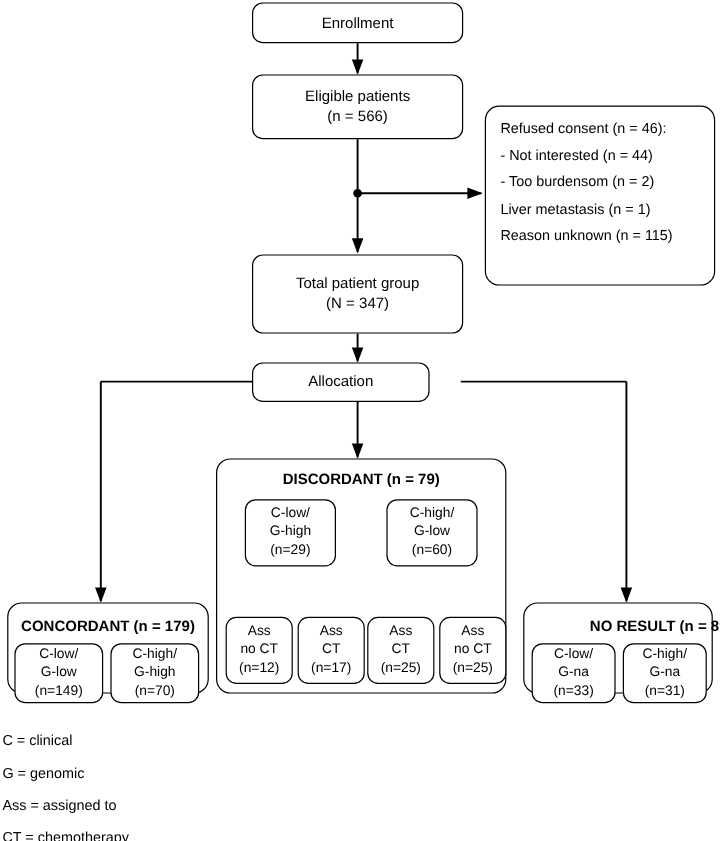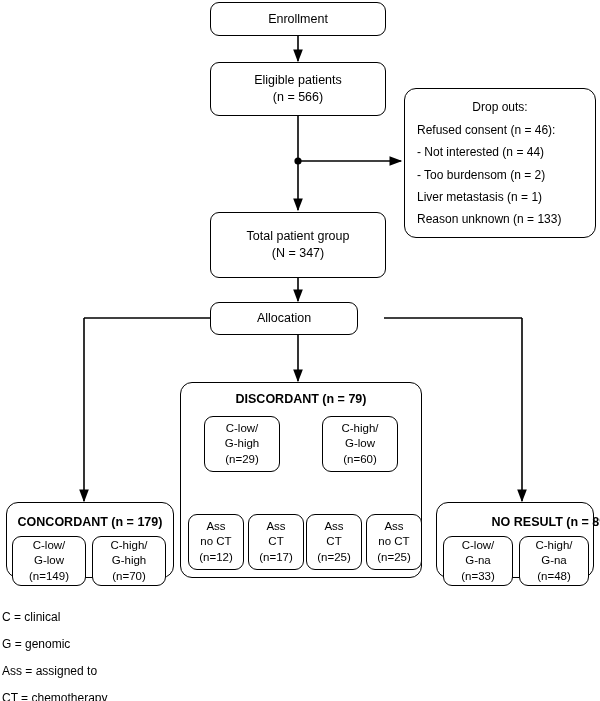--- a/index.html
+++ b/index.html
@@ -113,26 +113,25 @@
   <div class="box rounded fs13" style="left:210px; top:2px; width:176px; height:34px;">
     <span class="ln">Enrollment</span>
   </div>
 
   <div class="box rounded fs13" style="left:210px; top:62px; width:176px; height:54px;">
     <span class="ln">Eligible patients</span>
     <span class="ln">(n = 566)</span>
   </div>
 
   <div class="box rounded-lg dropouts left" style="left:404px; top:88px; width:192px; height:150px;">
-    <span class="ttl">Drop outs:</span>
     <span class="ln">Refused consent (n = 46):</span>
     <span class="ln">- Not interested (n = 44)</span>
     <span class="ln">- Too burdensom (n = 2)</span>
     <span class="ln">Liver metastasis (n = 1)</span>
-    <span class="ln">Reason unknown (n = 133)</span>
+    <span class="ln">Reason unknown (n = 115)</span>
   </div>
 
   <div class="box rounded fs13" style="left:210px; top:212px; width:176px; height:66px;">
     <span class="ln">Total patient group</span>
     <span class="ln">(N = 347)</span>
   </div>
 
   <div class="box rounded fs13" style="left:210px; top:302px; width:148px; height:33px;">
     <span class="ln">Allocation</span>
   </div>
@@ -188,21 +187,21 @@
   <div class="box rounded-lg" style="left:436px; top:502px; width:158px; height:76px;"></div>
   <div class="group-label" style="left:436px; top:515px; width:186px;margin-left:22px;">NO RESULT (n = 89)</div>
   <div class="box rounded fs11" style="left:443px; top:536px; width:70px; height:50px;">
     <span class="ln">C-low/</span>
     <span class="ln">G-na</span>
     <span class="ln">(n=33)</span>
   </div>
   <div class="box rounded fs11" style="left:519px; top:536px; width:70px; height:50px;">
     <span class="ln">C-high/</span>
     <span class="ln">G-na</span>
-    <span class="ln">(n=48)</span>
+    <span class="ln">(n=31)</span>
   </div>
 
   <div class="legend" style="left:2px; top:610px;">C = clinical</div>
   <div class="legend" style="left:2px; top:637px;">G = genomic</div>
   <div class="legend" style="left:2px; top:664px;">Ass = assigned to</div>
   <div class="legend" style="left:2px; top:691px;">CT = chemotherapy</div>
 
 </div>
 
 </body></html>

